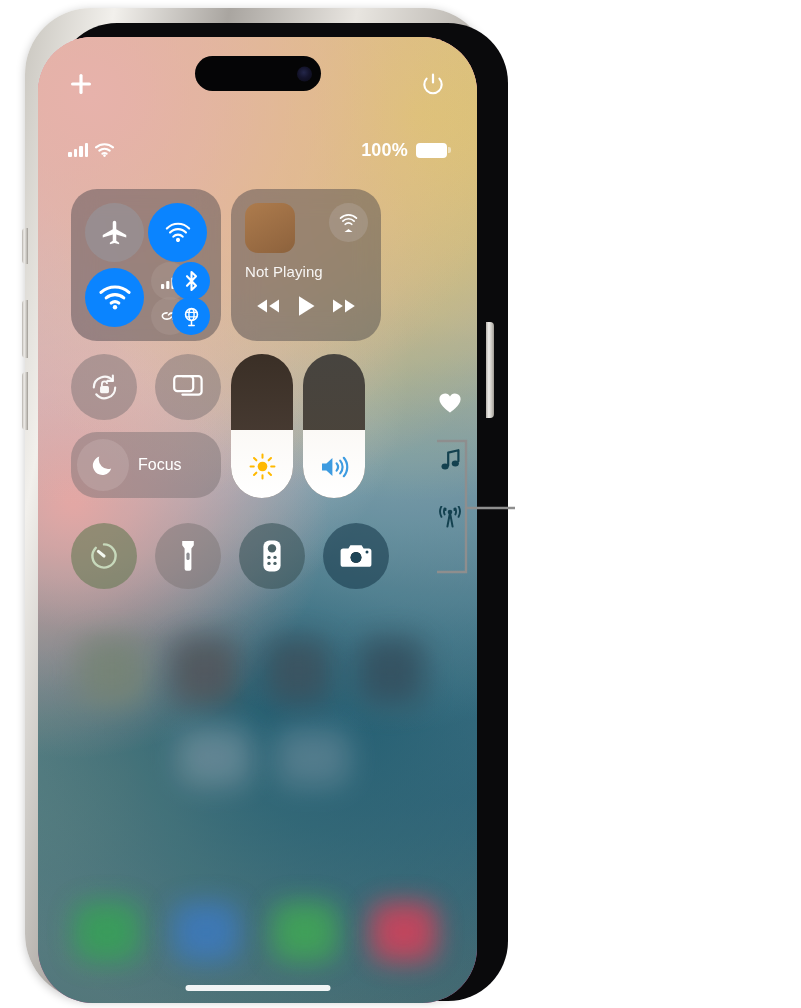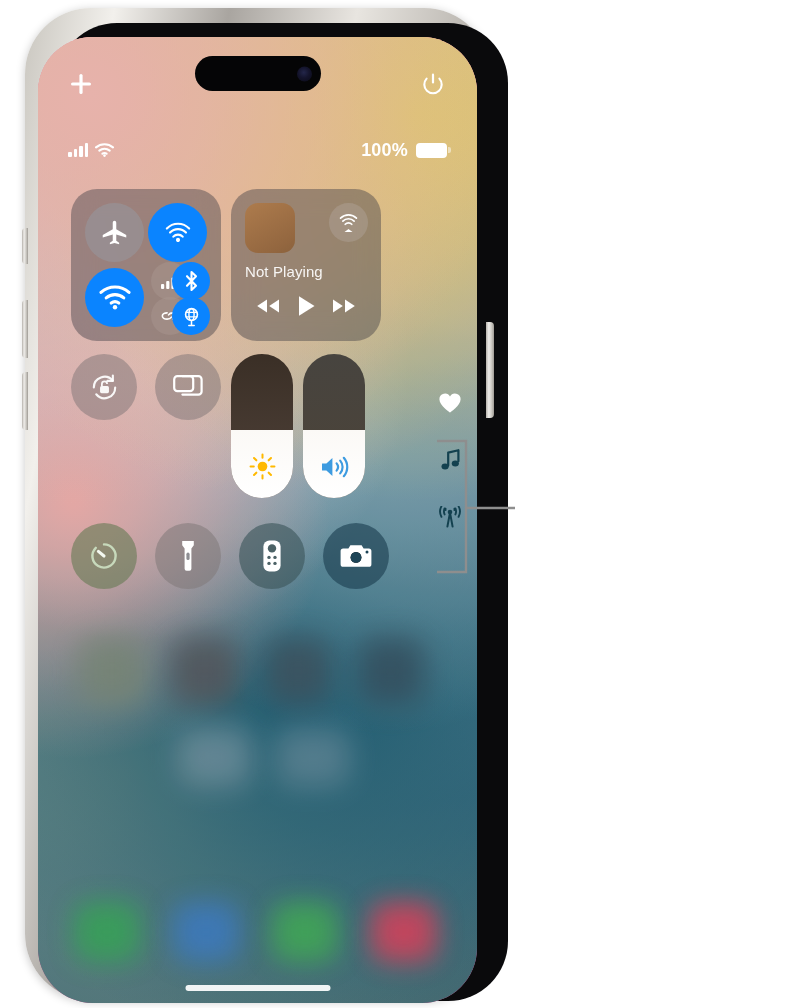--- a/index.html
+++ b/index.html
@@ -453,20 +453,28 @@
         </svg>
       </div>
 
       <div id="tg-mirror">
         <svg width="32" height="28" viewBox="0 0 32 28">
           <rect x="2.2" y="3.2" width="19" height="15" rx="3.2" fill="none" stroke="#fff" stroke-width="2.2"></rect>
           <path d="M10.4 3.2h16a3.2 3.2 0 0 1 3.2 3.2v12a3.2 3.2 0 0 1-3.2 3.2h-16" fill="none" stroke="#fff" stroke-width="2.2" stroke-linecap="round"></path>
         </svg>
       </div>
 
+      <div id="mod-focus">
+        <div id="focus-circle">
+          <svg width="26" height="26" viewBox="0 0 26 26">
+            <path d="M21.2 16.4A9.4 9.4 0 0 1 9.3 4.6a9.4 9.4 0 1 0 11.9 11.8z" fill="#fff"></path>
+          </svg>
+        </div>
+        <span id="focus-label">Focus</span>
+      </div>
 
       <div class="slider" id="slider-brightness">
         <div class="slider-fill" id="fill-brightness" style="height: 47%;">
           <svg width="27" height="27" viewBox="0 0 28 28">
             <circle cx="14" cy="14" r="5" fill="#ffb900"></circle>
             <g stroke="#ffb900" stroke-width="2.1" stroke-linecap="round">
               <path d="M14 1.6v3.4M14 23v3.4M1.6 14H5M23 14h3.4"></path>
               <path d="M5.2 5.2l2.4 2.4M20.4 20.4l2.4 2.4M22.8 5.2l-2.4 2.4M7.6 20.4l-2.4 2.4"></path>
             </g>
           </svg>

